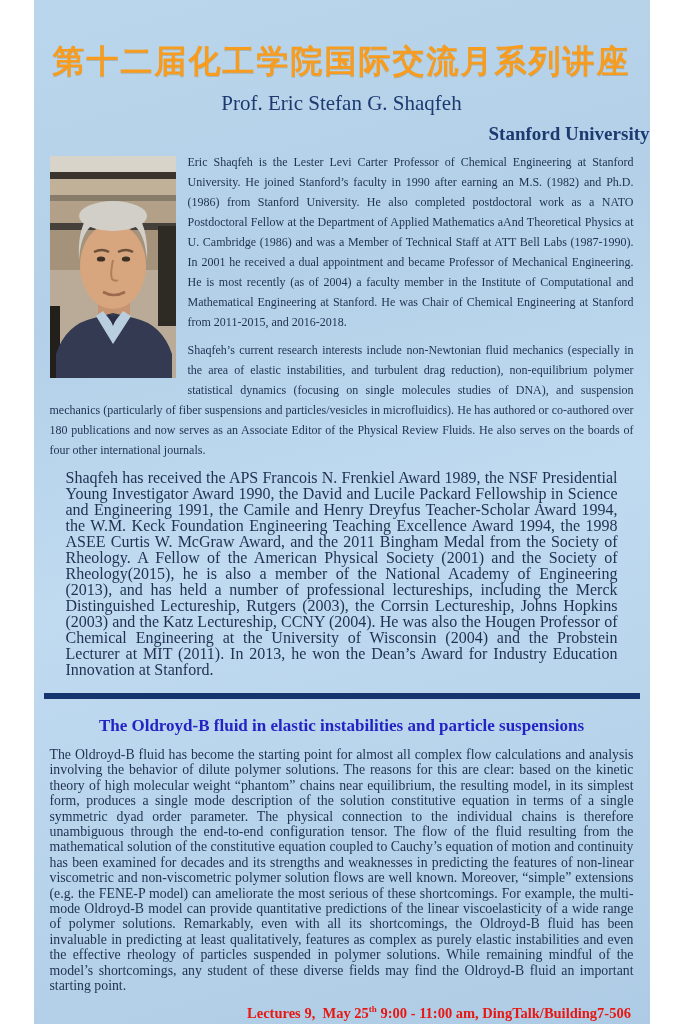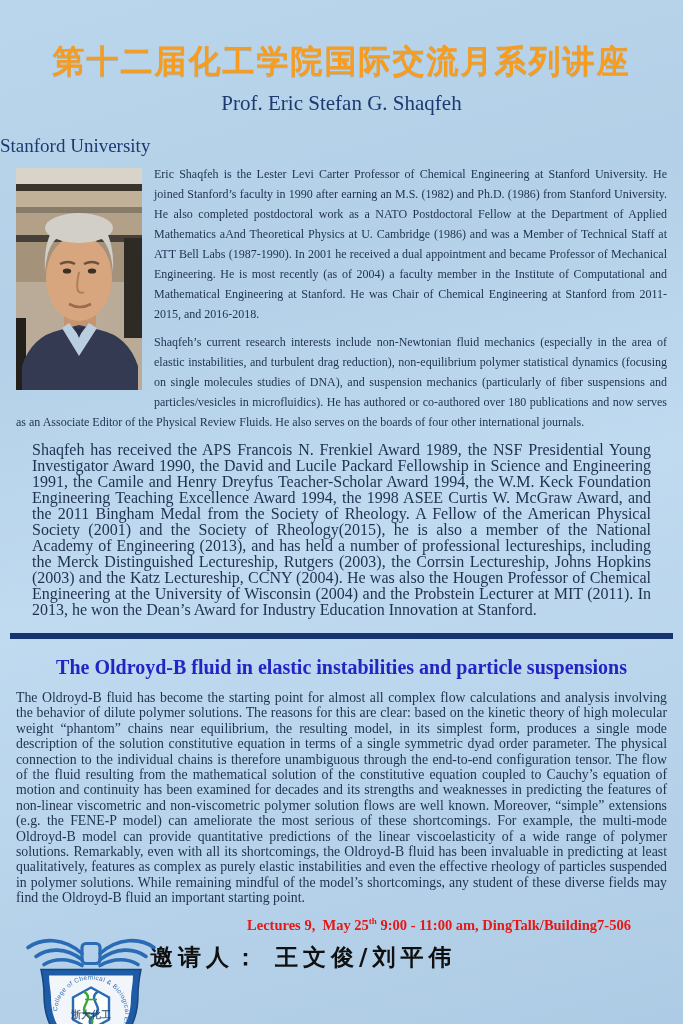--- a/index.html
+++ b/index.html
@@ -1,18 +1,18 @@
 <!DOCTYPE html>
 <html><head>
 <meta charset="utf-8">
 <style>
   html,body{margin:0;padding:0;}
   .poster{
     position:relative;
-    width:683px;height:1024px;
+    width:616px;height:1024px;
     margin:0 auto;
     overflow:hidden;
     background:linear-gradient(165deg,#bad6ec 0%,#b3d0e8 28%,#c0dbf0 52%,#aecbe5 100%);
     font-family:"Liberation Serif",serif;
   }
   .series-title{
     margin:40px 8px 0;
     text-align:center;
     font-family:"DejaVu Sans",sans-serif;
     font-weight:bold;
@@ -22,23 +22,23 @@
     text-shadow:0 1px 0 rgba(120,90,20,0.25);
   }
   .speaker-name{
     margin-top:7px;
     text-align:center;
     font-weight:normal;
     font-size:21px;
     color:#1c3a70;
   }
   .affiliation{
-    margin-top:19px;
-    text-align:left;
-    font-weight:normal;
+    margin-top:7px;
+    text-align:right;
+    font-weight:bold;
     font-size:19px;
     color:#1c3a70;
   }
   .bio{margin:7px 16px 0;}
   .photo{
     float:left;
     width:126px;height:222px;
     margin:4px 12px 4px 0;
   }
   .bio-p{
@@ -58,21 +58,21 @@
   }
   .divider{
     height:6px;
     background:#16356e;
     margin:15px 10px 0;
   }
   .talk-title{
     margin:17px 10px 11px;
     text-align:center;
     font-weight:bold;
-    font-size:20px;
+    font-size:17px;
     color:#2424c4;
   }
   .abstract{
     margin:8px 16px;
     text-align:justify;
     font-size:13.8px;
     line-height:15.4px;
     color:#1f3050;
   }
   .footer{position:relative;margin-top:10px;height:170px;}

